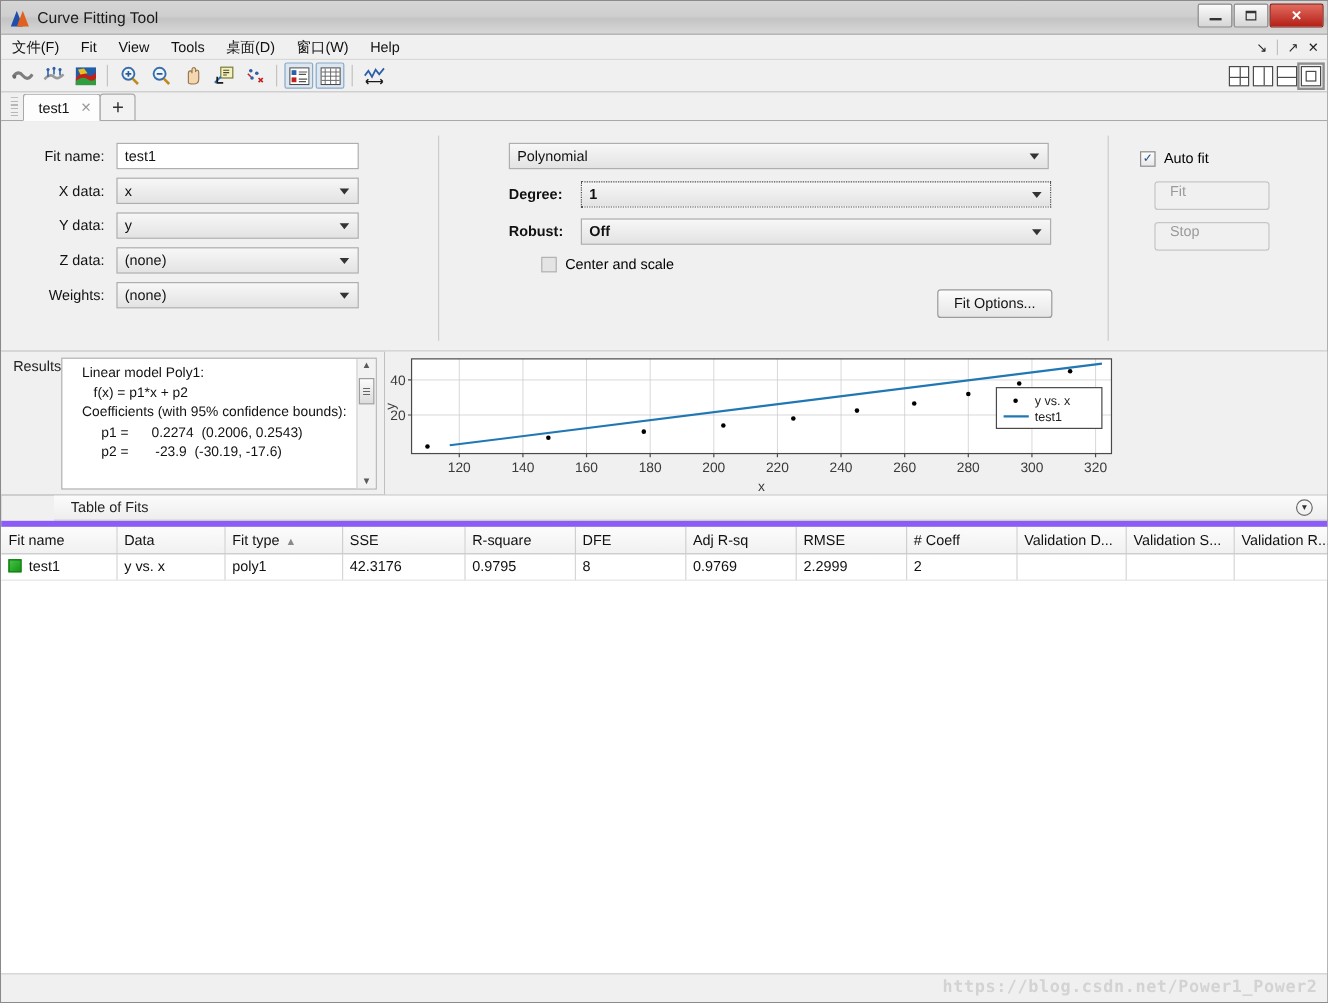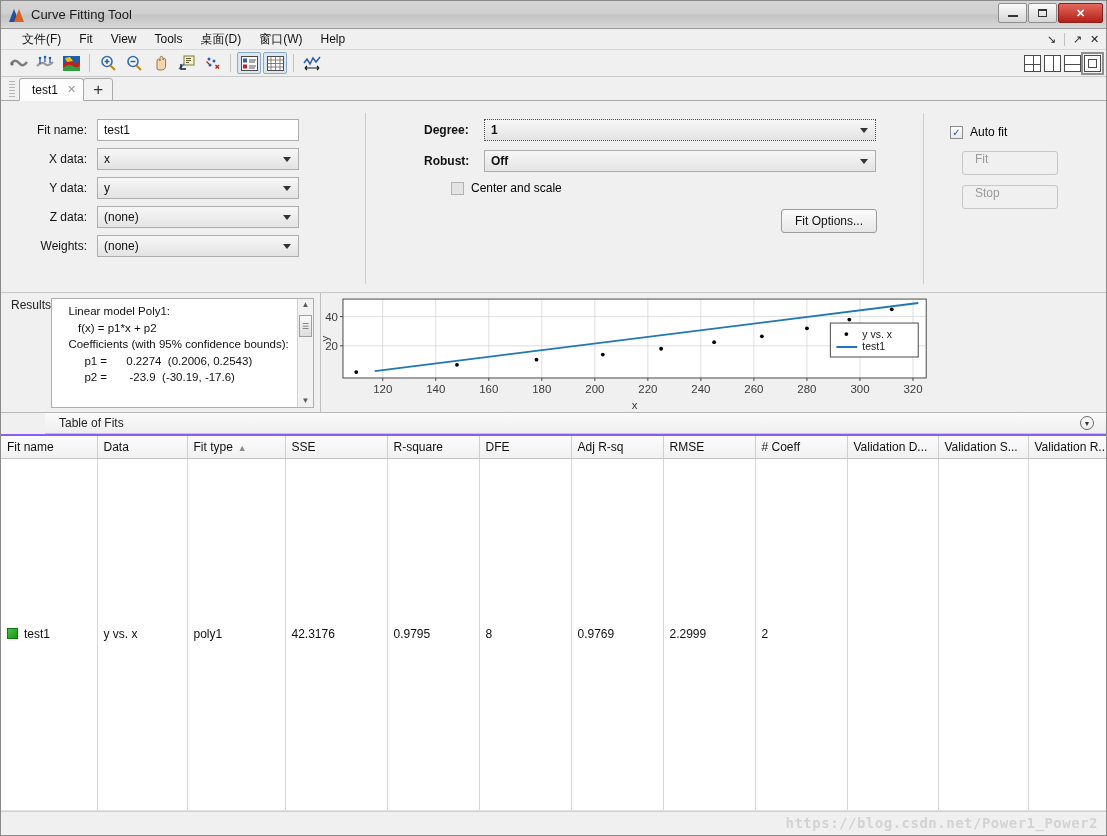--- a/index.html
+++ b/index.html
@@ -78,21 +78,20 @@
   .glyph-min { width: 10px; height: 2px; background: #333; margin-top: 6px; }
   .glyph-max { width: 9px; height: 8px; border: 1px solid #333; border-top-width: 2px; }
 
   
   .menubar {
     height: 21px;
     background: #f0f0f0;
     border-bottom: 1px solid #d8d8d8;
     display: flex;
     align-items: center;
-    padding-left: 12px;
     position: relative;
     flex: none;
   }
   .menu-item {
     padding: 2px 9px;
     font-size: 12px;
     color: #111;
     cursor: default;
     white-space: nowrap;
   }
@@ -345,22 +344,22 @@
     position: absolute; right: 12px; top: 3px;
     width: 14px; height: 14px;
     border: 1px solid #6a6a6a;
     border-radius: 50%;
     display: flex; align-items: center; justify-content: center;
     font-size: 7px; color: #333;
   }
   .table-wrap {
     flex: 1;
     background: #fff;
-    border-top: 2px solid #8b5cf6;
-    display: flex; flex-direction: row;
+    border-top: 5px solid #8b5cf6;
+    display: flex; flex-direction: column;
     overflow: hidden;
   }
   table.fits {
     width: 100%;
     border-collapse: collapse;
     table-layout: fixed;
     font-size: 12px;
   }
   table.fits th {
     background: linear-gradient(to bottom, #fcfcfc, #f1f1f1);
@@ -595,20 +594,24 @@
         <div class="combo w202">
           <span>(none)</span>
           <span class="arrow"></span>
         </div>
       </div>
     </div>
 
     <div class="panel-divider"></div>
 
     <div class="col-mid">
+      <div class="combo wide-combo">
+        <span>Polynomial</span>
+        <span class="arrow"></span>
+      </div>
       <div class="mid-row">
         <div class="mid-label">Degree:</div>
         <div class="combo w392 dotted">
           <span>1</span>
           <span class="arrow"></span>
         </div>
       </div>
       <div class="mid-row">
         <div class="mid-label">Robust:</div>
         <div class="combo w392">

